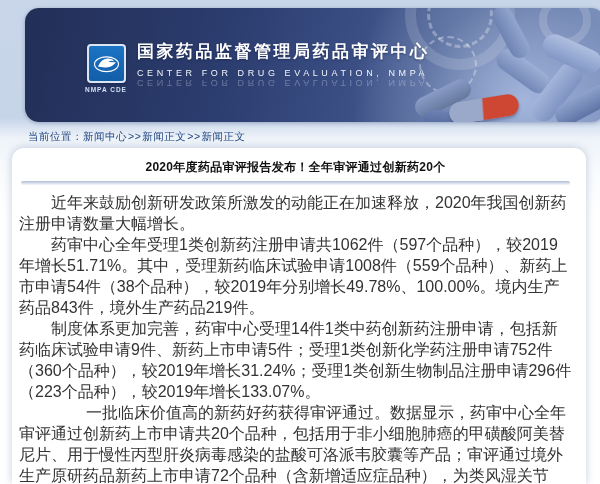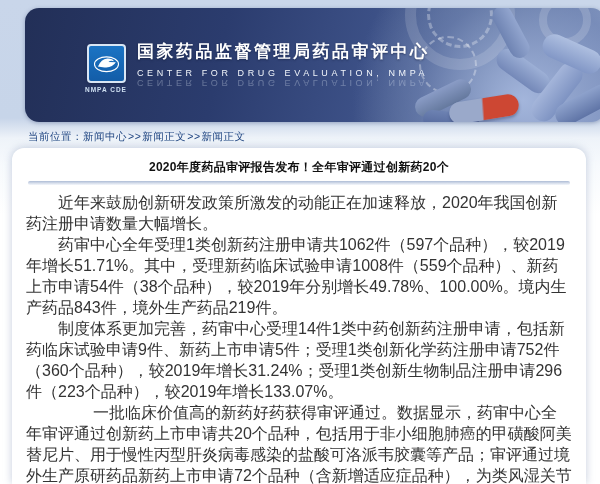--- a/index.html
+++ b/index.html
@@ -61,21 +61,21 @@
     position:absolute; left:28px; top:130px; font-size:10.5px; color:#1d4380; letter-spacing:.5px;
   }
   .breadcrumb a { color:#1d4380; text-decoration:none; cursor:pointer; }
   .breadcrumb .sep { margin:0 1px; }
 
   
   .content-box {
     position:absolute; left:12px; top:148px; width:574px; height:336px;
     background:#ffffff; border-radius:12px 12px 0 0;
     box-shadow:0 0 9px rgba(110,130,170,.4);
-    padding:9px 14px 0 14px; overflow:hidden;
+    padding:9px 14px 0 7px; overflow:hidden;
   }
   .article-title {
     text-align:center; font-size:12px; font-weight:bold; color:#111;
     letter-spacing:.3px; margin:2px 0 5px;
   }
   .title-divider {
     height:4px; margin:0 2px 7px; border-radius:3px;
     background:linear-gradient(180deg,#9fb0ce,#e9eef6 85%);
     opacity:.85;
   }

